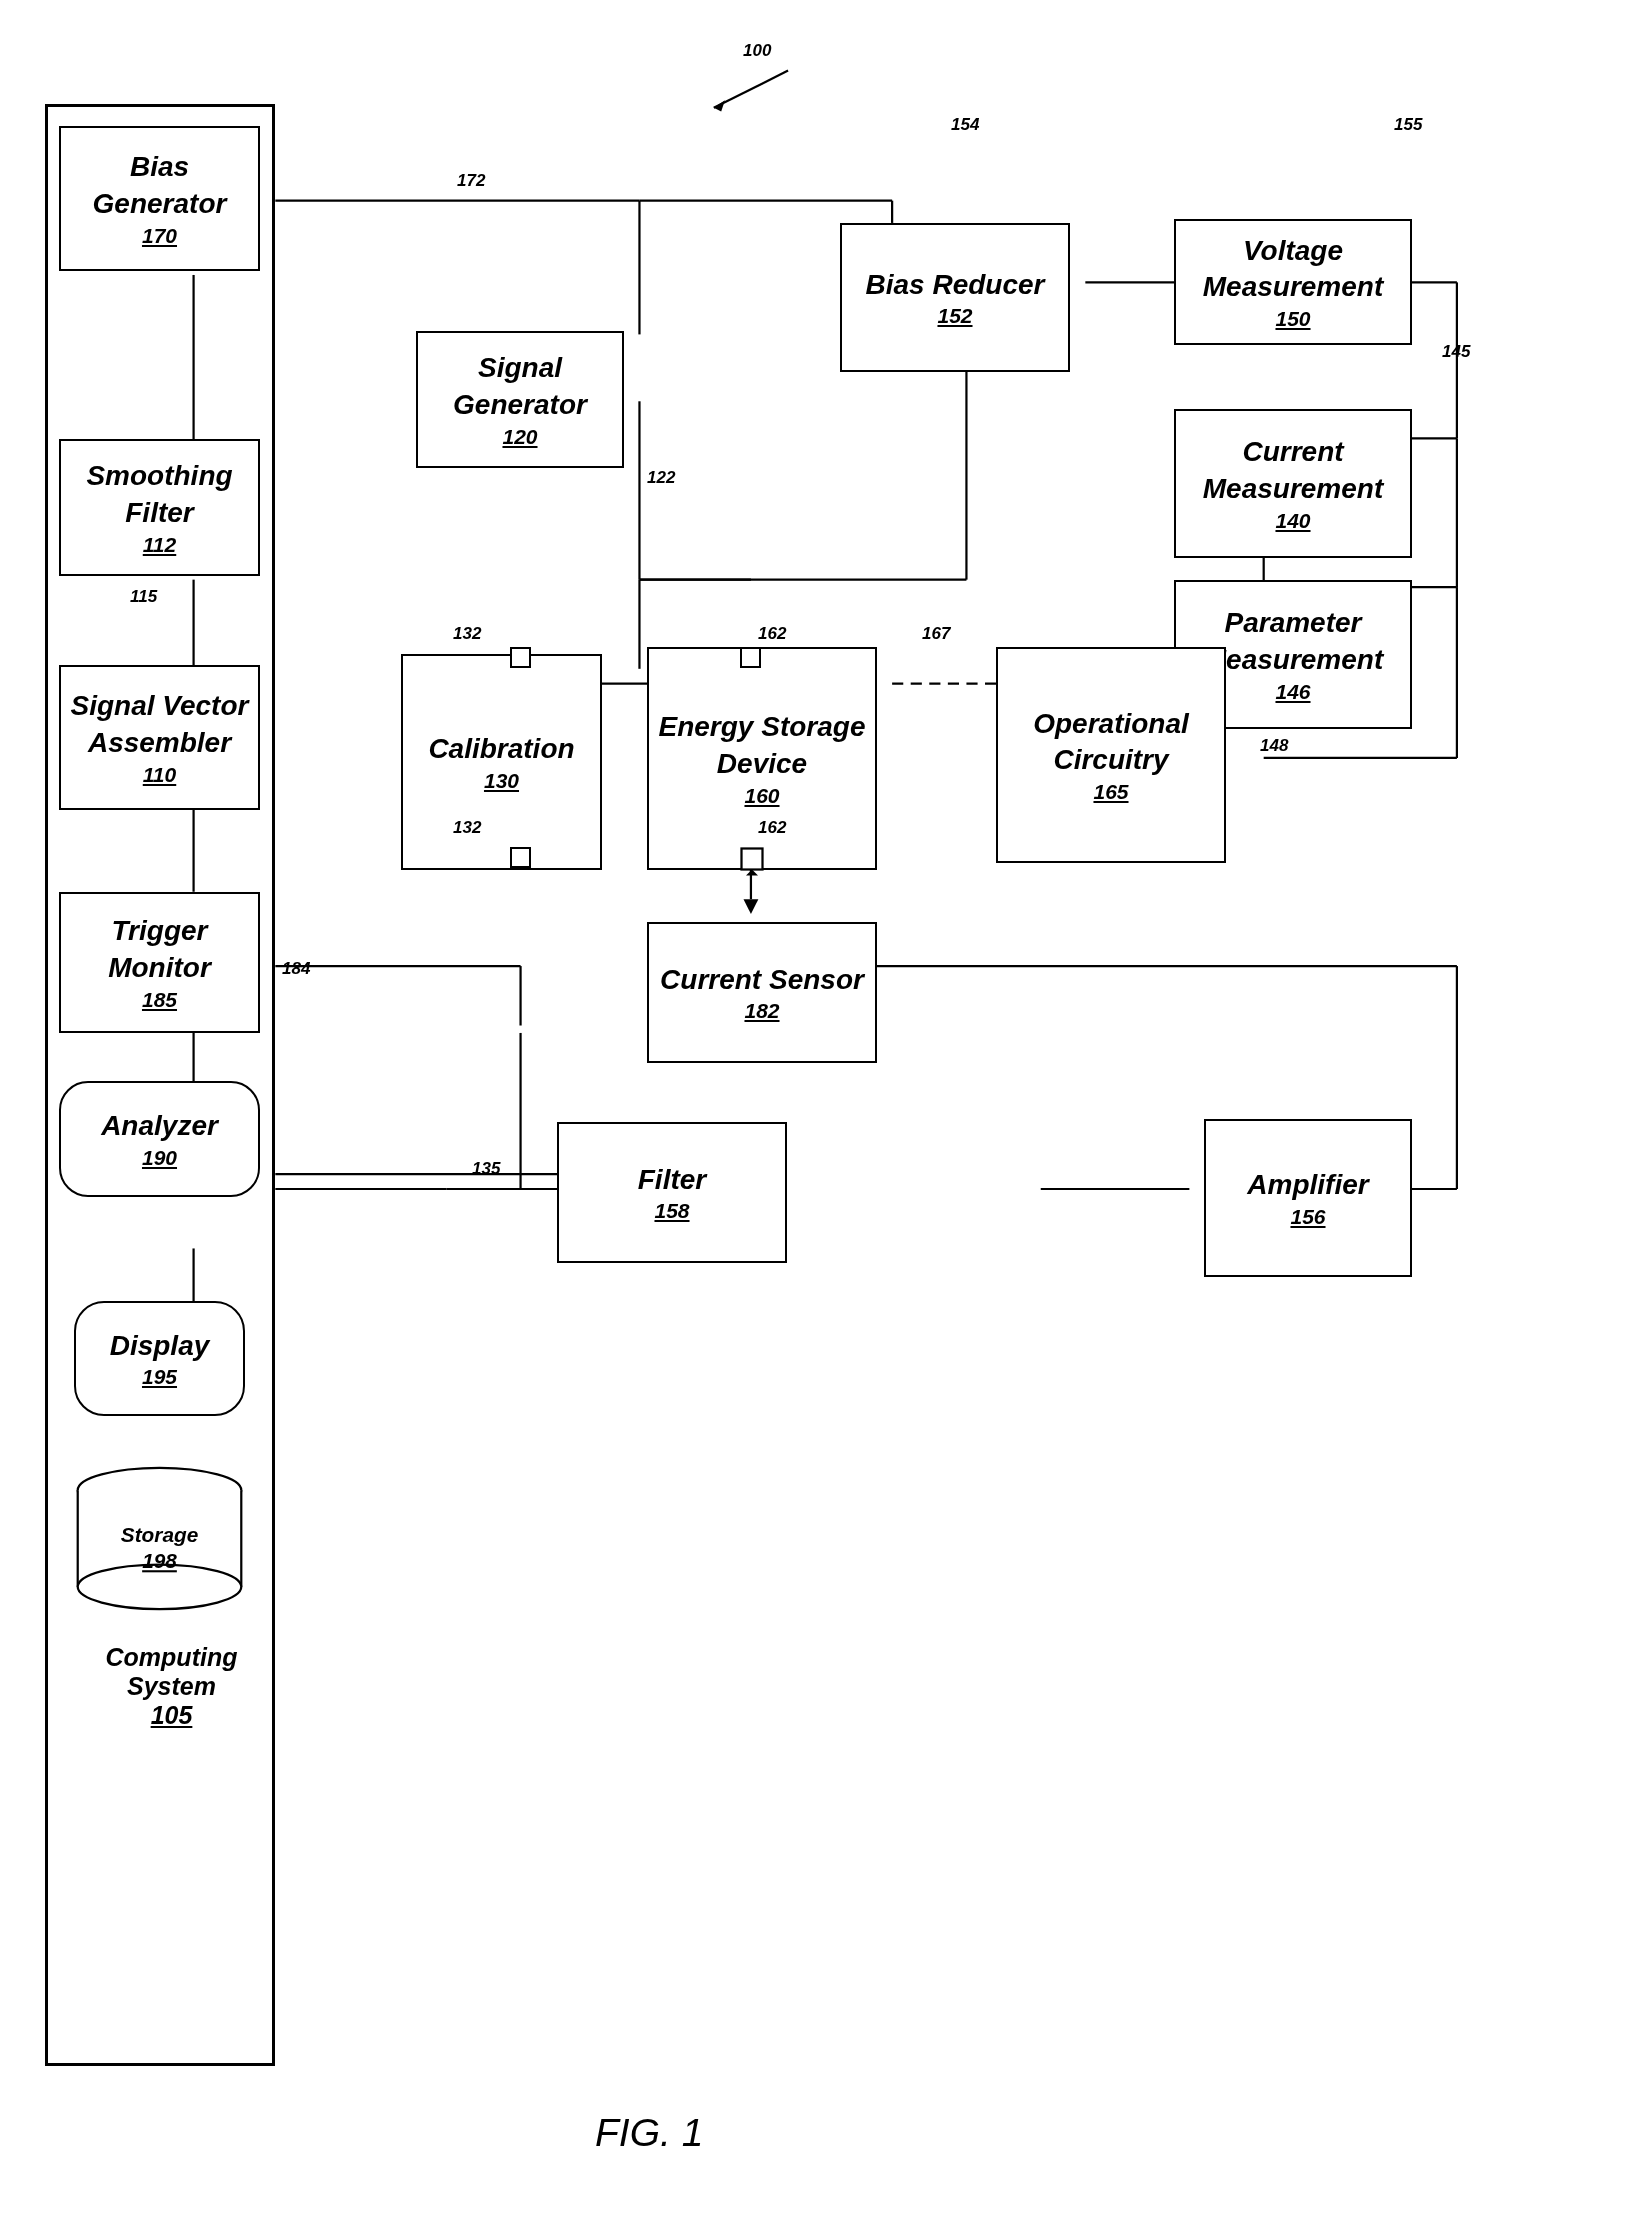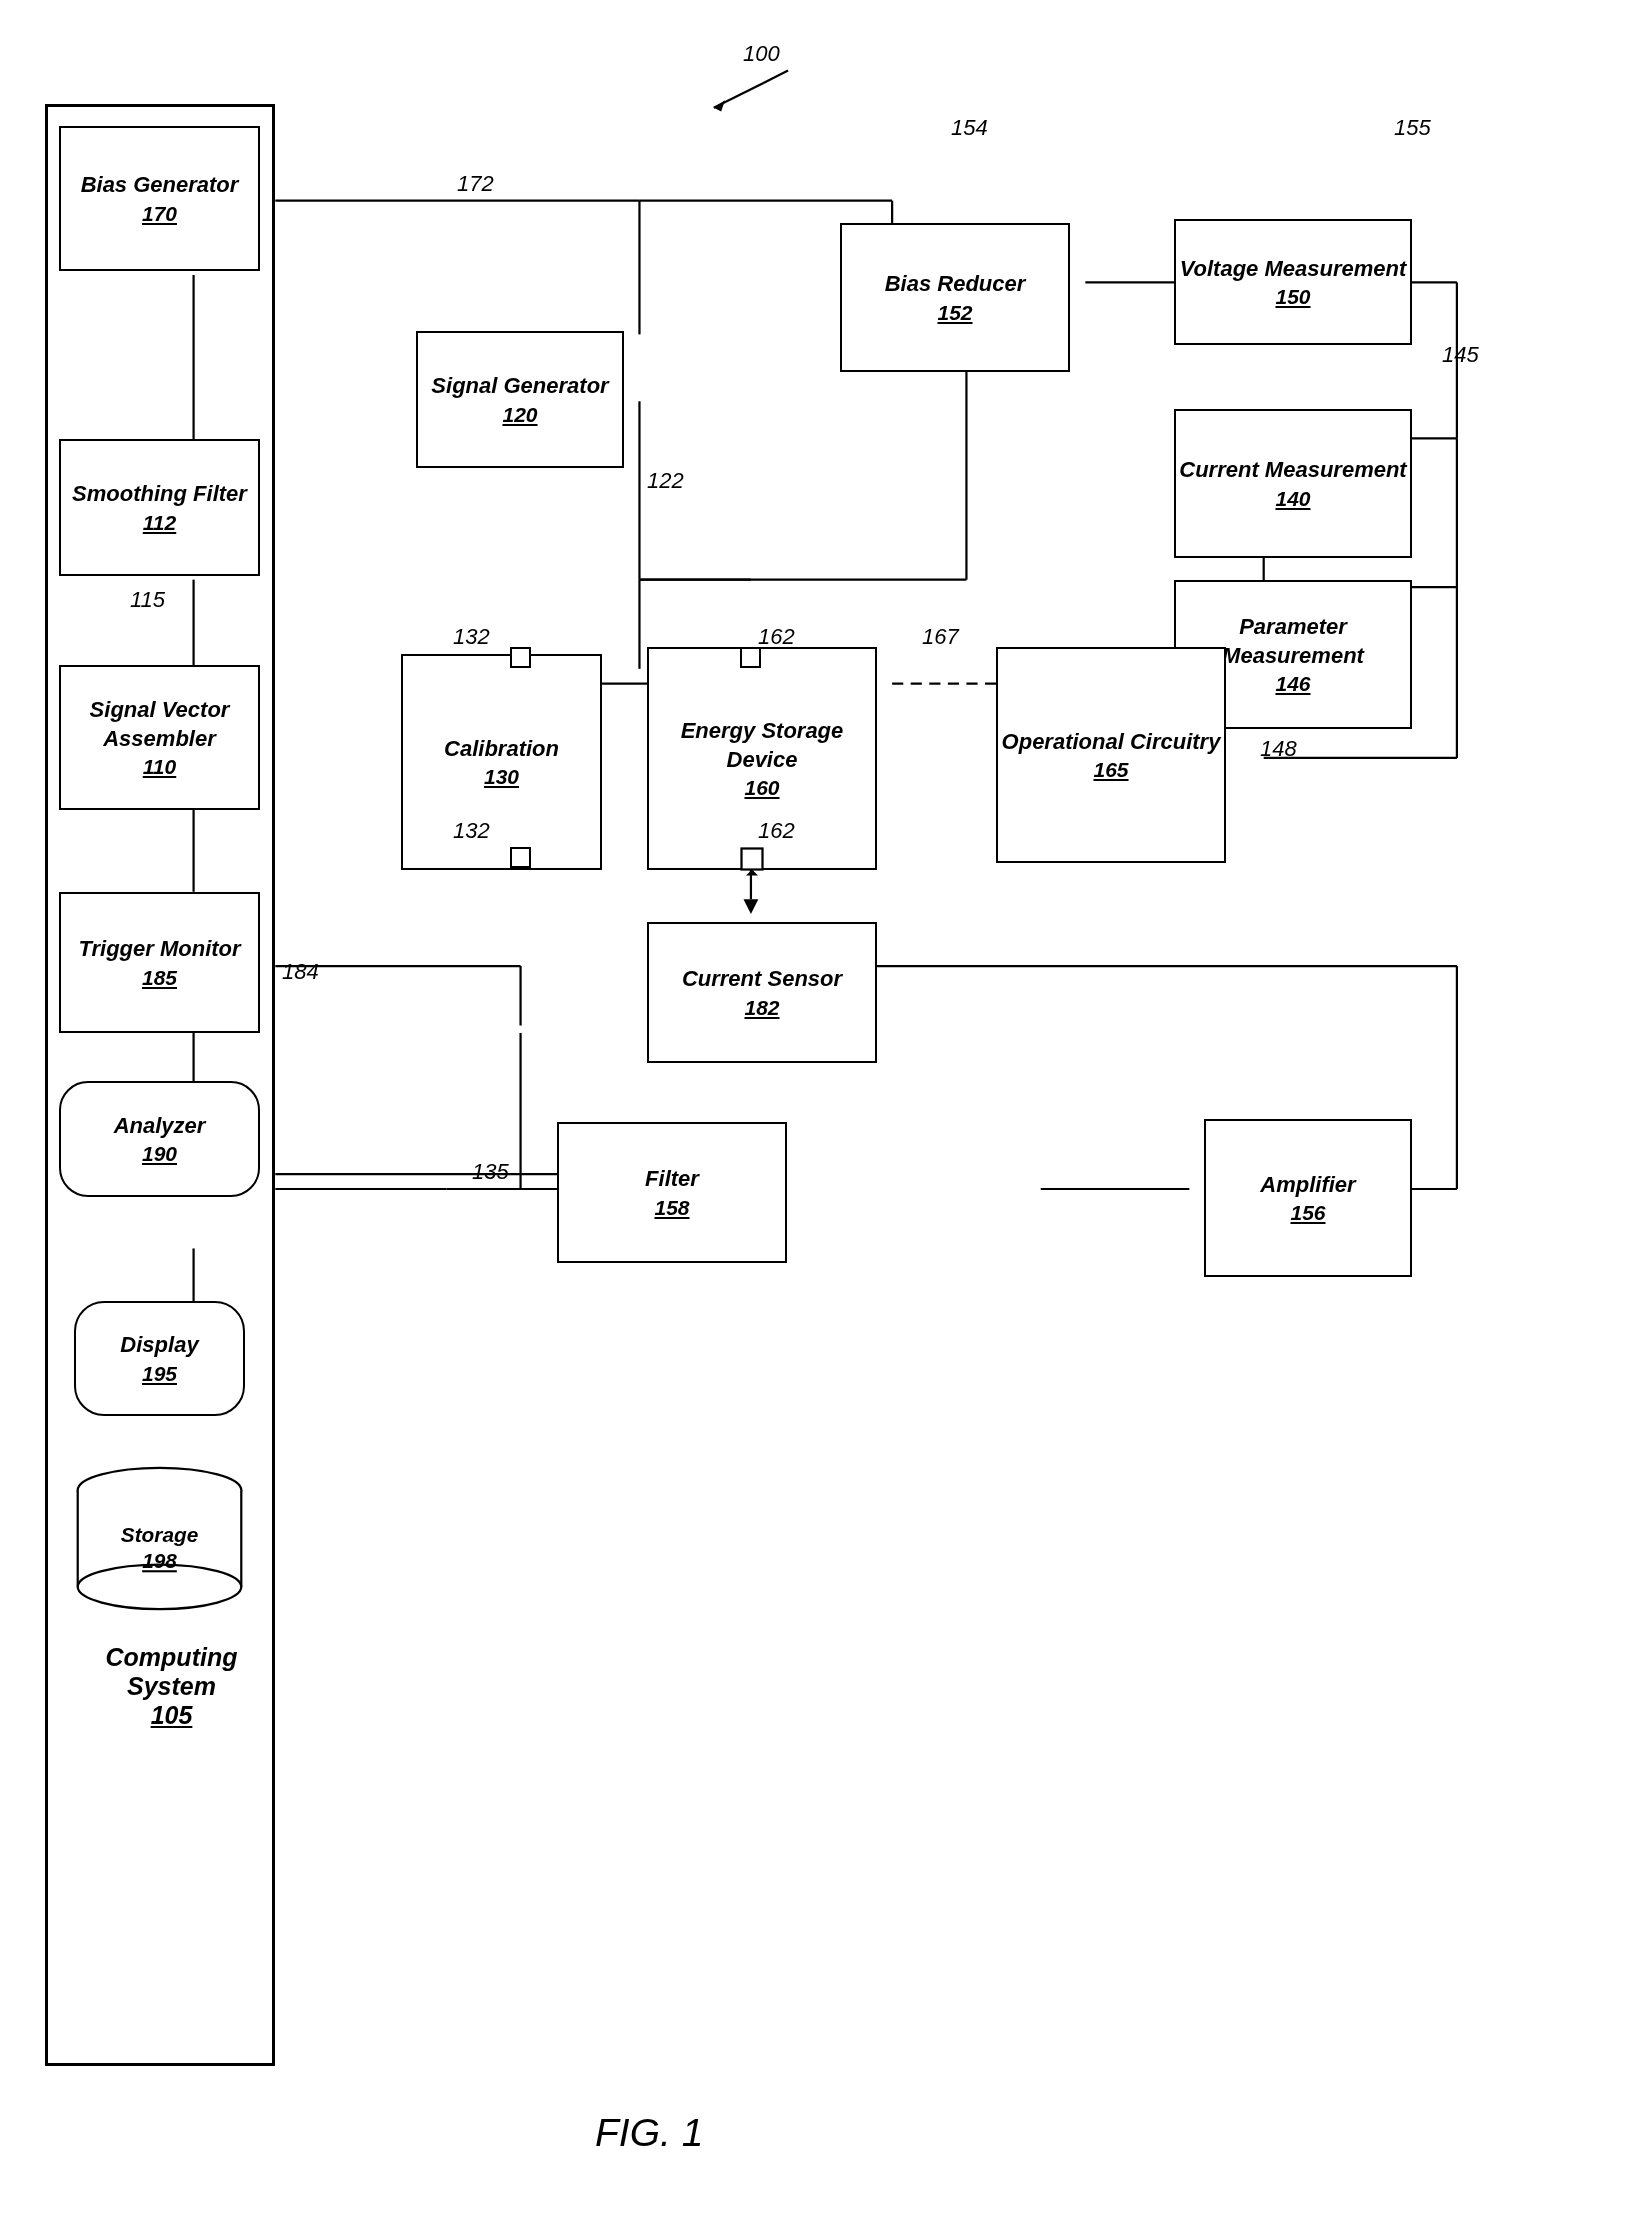--- a/index.html
+++ b/index.html
@@ -25,43 +25,43 @@
       flex-direction: column;
       align-items: center;
       justify-content: center;
       text-align: center;
       font-style: italic;
       font-size: 21px;
       font-weight: bold;
     }
     .box .label {
       font-weight: bold;
-      font-size: 22px;
+      font-size: 28px;
       line-height: 1.3;
     }
     .box .num {
       font-style: italic;
       font-weight: bold;
       font-size: 21px;
       text-decoration: underline;
       margin-top: 1.5px;
     }
     .box-rounded {
       border-radius: 30px;
     }
     .outer-box {
       position: absolute;
       border: 3px solid #000;
       background: transparent;
     }
     .ref-label {
       position: absolute;
       font-style: italic;
-      font-size: 22px;
-      font-weight: normal;
+      font-size: 17px;
+      font-weight: bold;
     }
     .fig-label {
       position: absolute;
       font-size: 39px;
       font-weight: normal;
       font-style: italic;
       text-align: left;
     }
     svg.connections {
       position: absolute;

